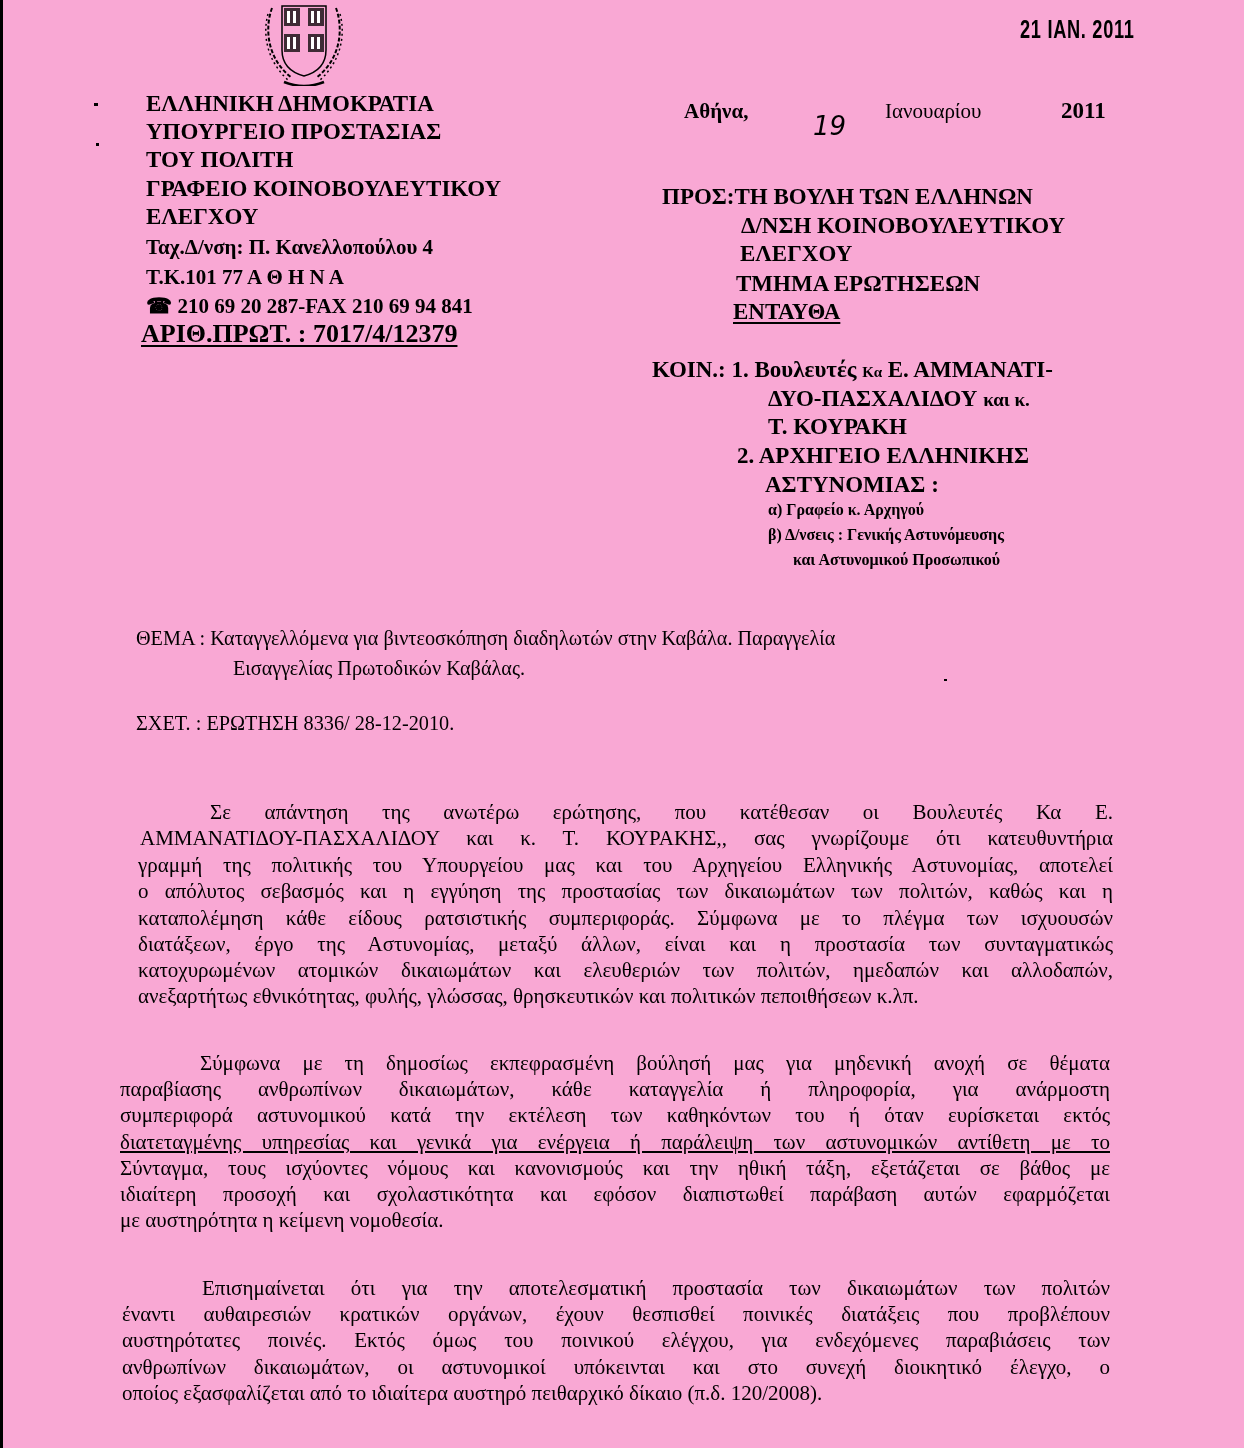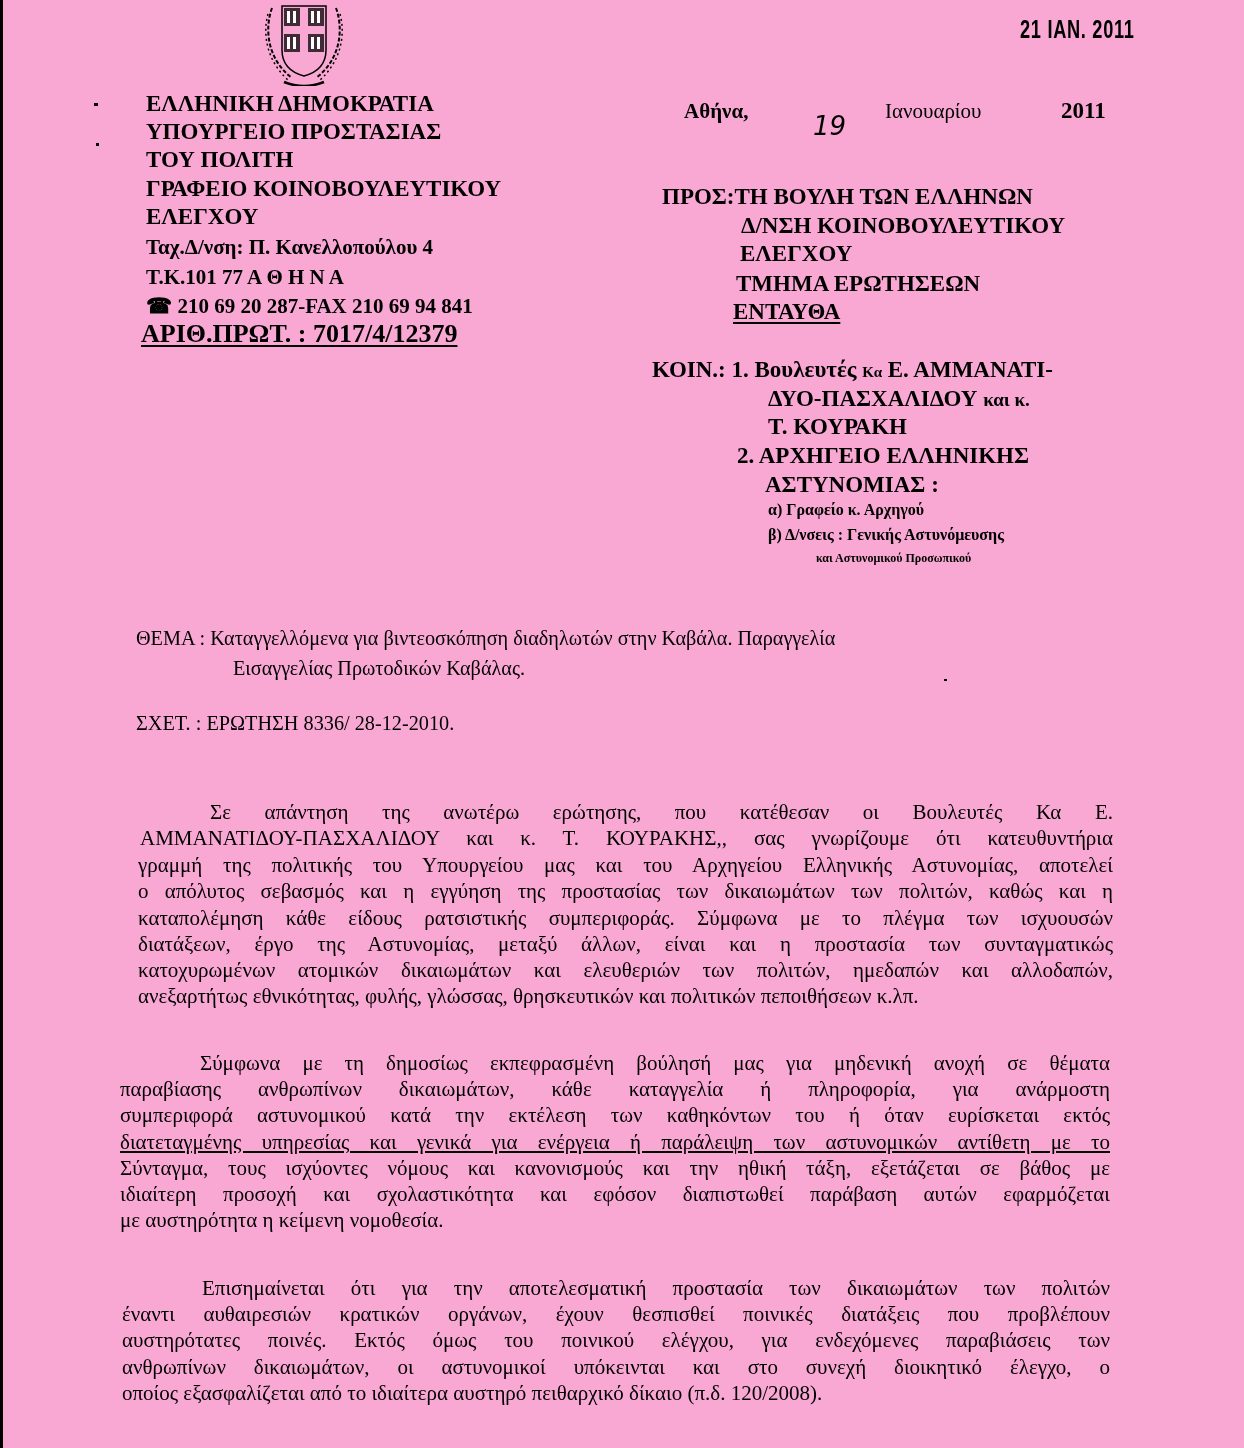--- a/index.html
+++ b/index.html
@@ -99,21 +99,21 @@
       <span>ΔΥΟ-ΠΑΣΧΑΛΙΔΟΥ </span><span class="small-bold">και κ.</span>
     </div>
     <div class="abs hdr" style="left:768px;top:413px;text-align:center;">Τ. ΚΟΥΡΑΚΗ</div>
     <div class="abs hdr" style="left:737px;top:442px;">
       <span>2.</span>
       <span>ΑΡΧΗΓΕΙΟ ΕΛΛΗΝΙΚΗΣ</span>
     </div>
     <div class="abs hdr" style="left:765px;top:471px;">ΑΣΤΥΝΟΜΙΑΣ :</div>
     <div class="abs small-bold" style="left:768px;top:501px;font-size:16px;text-align:right;">α) Γραφείο κ. Αρχηγού</div>
     <div class="abs small-bold" style="left:768px;top:526px;font-size:16px;">β) Δ/νσεις : Γενικής Αστυνόμευσης</div>
-    <div class="abs small-bold" style="left:793px;top:551px;font-size:12px;margin-left:23px;">και Αστυνομικού Προσωπικού</div>
+    <div class="abs small-bold" style="left:793px;top:551px;font-size:16px;">και Αστυνομικού Προσωπικού</div>
   </div>
 
   <div class="abs subject" style="left:136px;top:624px;">
     <span>ΘΕΜΑ :</span>
     <span>Καταγγελλόμενα για βιντεοσκόπηση διαδηλωτών στην Καβάλα. Παραγγελία</span>
   </div>
   <div class="abs subject" style="left:233px;top:654px;">Εισαγγελίας Πρωτοδικών Καβάλας.</div>
 
   <div class="abs subject" style="left:136px;top:709px;">
     <span>ΣΧΕΤ. :</span>

